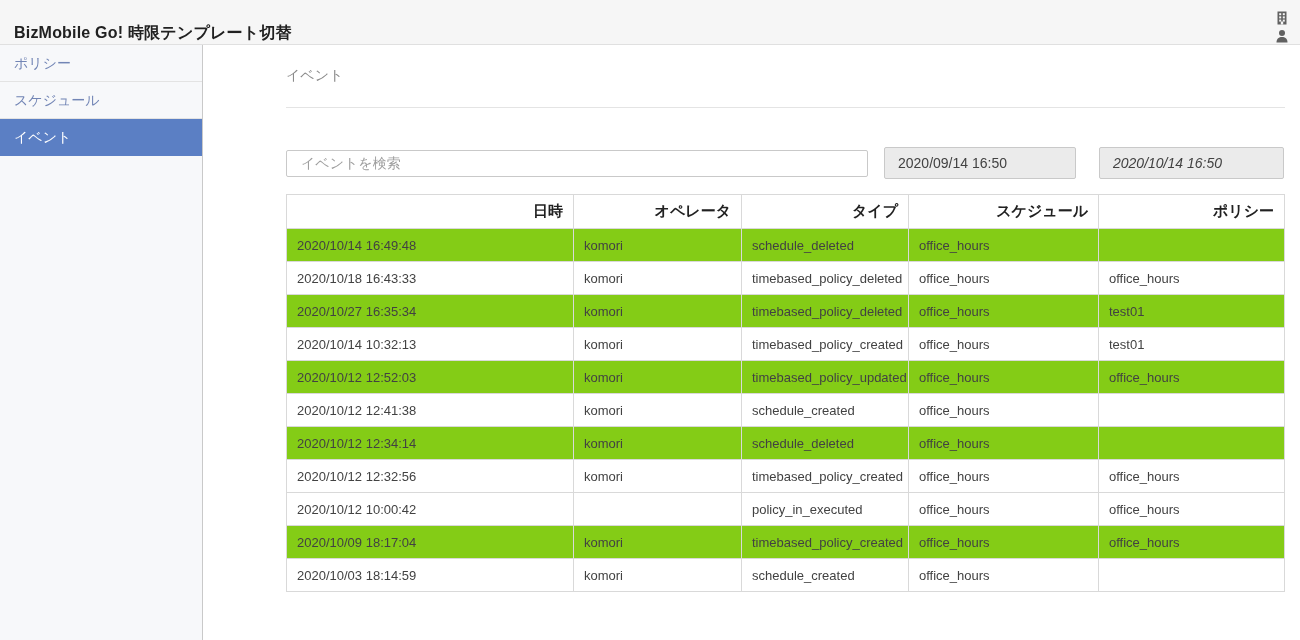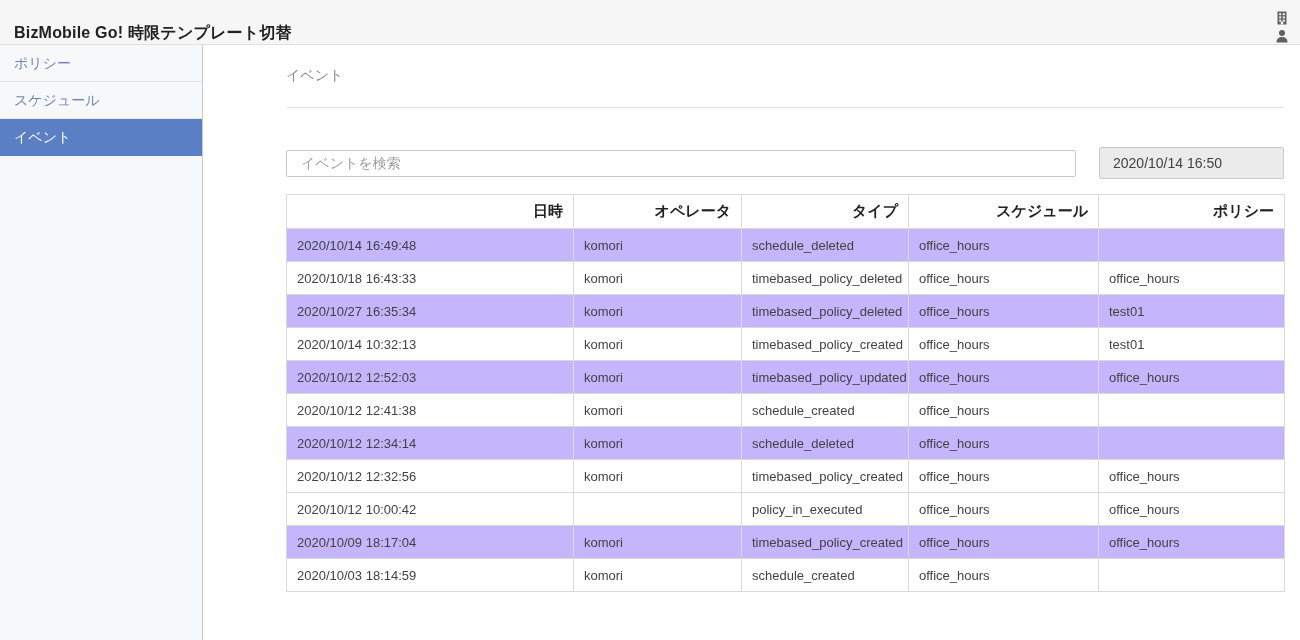--- a/index.html
+++ b/index.html
@@ -96,21 +96,21 @@
     line-height: 30px;
     background: #ebebeb;
     border: 1px solid #c9c9c9;
     border-radius: 2px;
     font-size: 14px;
     color: #424242;
     padding-left: 13px;
     cursor: pointer;
   }
   .date-from { width: 192px; margin-left: 16px; }
-  .date-to   { width: 185px; margin-left: 23px; }
+  .date-to   { width: 185px; margin-left: 23px; font-style: italic; }
   
   table.event-table {
     width: 998px;
     border-collapse: collapse;
     table-layout: fixed;
     font-size: 13px;
   }
   .event-table th, .event-table td {
     border: 1px solid #d9d9d9;
     padding: 0 10px;
@@ -121,21 +121,21 @@
   }
   .event-table th {
     height: 34px;
     font-size: 15px;
     font-weight: bold;
     color: #212121;
     background: #ffffff;
     text-align: right;
   }
   .event-table td { color: #424242; }
-  .event-table tr.stripe td { background: #c4b5fd; }
+  .event-table tr.stripe td { background: #84cc16; }
   .col-datetime { width: 287px; }
   .col-operator { width: 168px; }
   .col-type     { width: 167px; }
   .col-schedule { width: 190px; }
   .col-policy   { width: 186px; }
 </style>
 </head>
 <body>
 
 <div class="app-header">
@@ -164,20 +164,21 @@
     <div class="nav-item">スケジュール</div>
     <div class="nav-item active">イベント</div>
   </div>
 
   <div class="main">
     <div class="page-title">イベント</div>
     <hr class="title-divider">
 
     <div class="filter-row">
       <input type="text" class="search-input" placeholder="イベントを検索" style="">
+      <div class="date-box date-from">2020/09/14 16:50</div>
       <div class="date-box date-to">2020/10/14 16:50</div>
     </div>
 
     <table class="event-table">
       <thead>
         <tr>
           <th class="col-datetime">日時</th>
           <th class="col-operator">オペレータ</th>
           <th class="col-type">タイプ</th>
           <th class="col-schedule">スケジュール</th>

